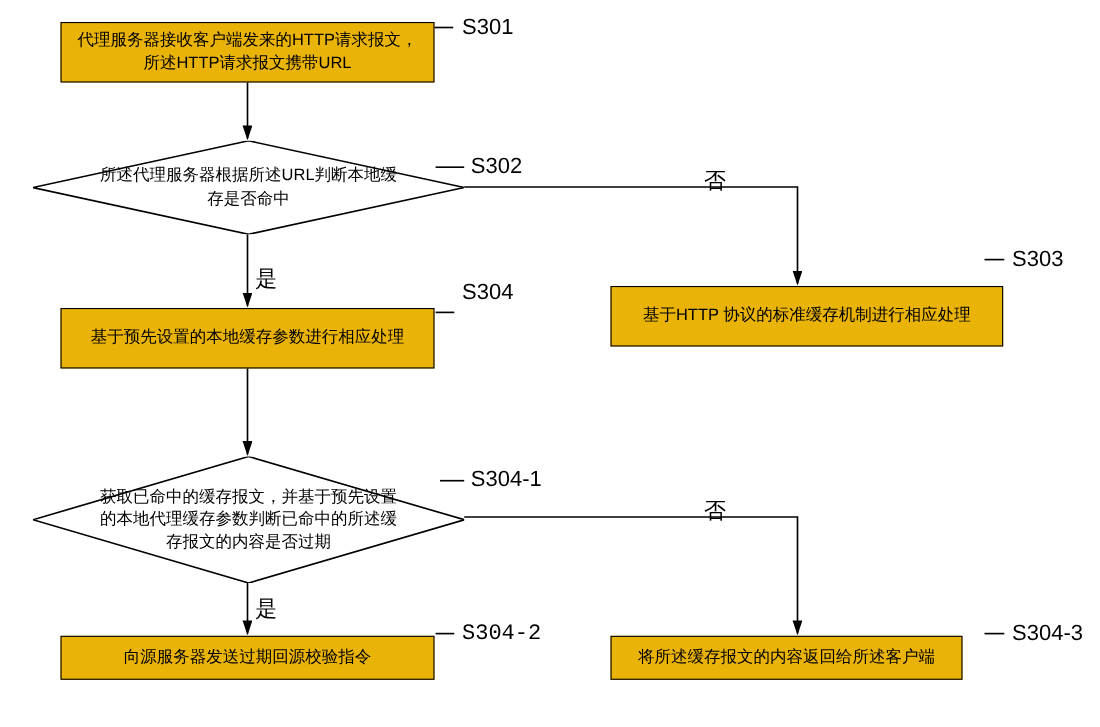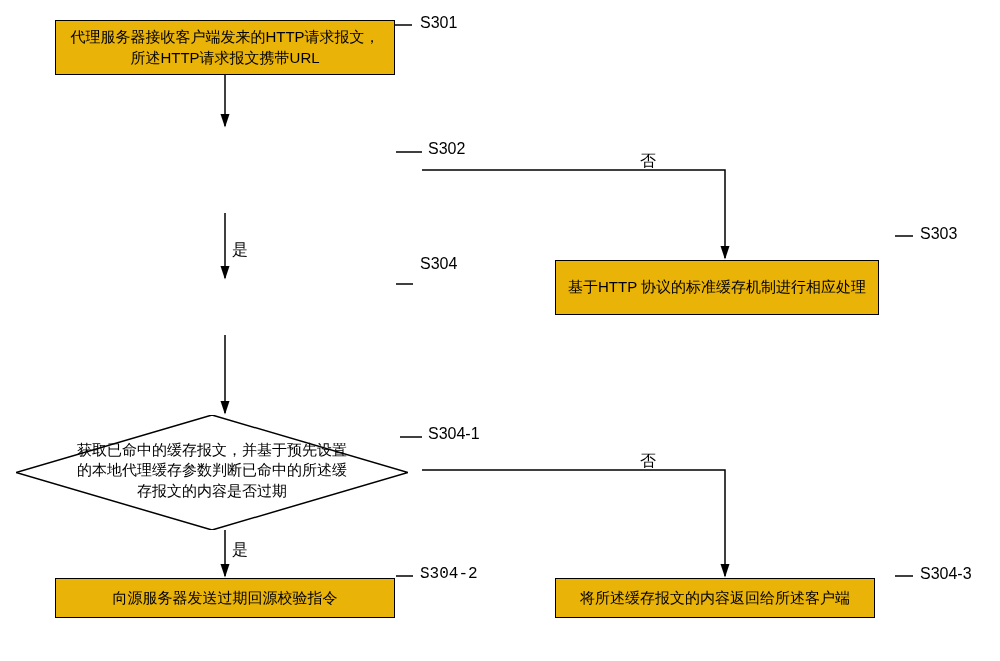--- a/index.html
+++ b/index.html
@@ -42,21 +42,21 @@
     display: flex;
     align-items: center;
     justify-content: center;
     text-align: center;
     padding: 0 60px;
     line-height: 1.35;
     box-sizing: border-box;
   }
   .label {
     position: absolute;
-    font-size: 16px;
+    font-size: 20px;
     white-space: nowrap;
   }
   svg.connector {
     position: absolute;
     top: 0;
     left: 0;
     width: 1000px;
     height: 661px;
     pointer-events: none;
   }
@@ -64,32 +64,43 @@
 </head>
 <body>
 
 <div class="canvas">
 
   <div class="box" style="left:55px; top:20px; width:340px; height:55px;">
     <span>代理服务器接收客户端发来的HTTP请求报文，所述HTTP请求报文携带URL</span>
   </div>
   <div class="label" style="left:420px; top:14px;">S301</div>
 
+  <div class="diamond-wrap" style="left:30px; top:128px; width:392px; height:85px;">
+    <svg class="diamond-shape" viewBox="0 0 392 85" preserveAspectRatio="none">
+      <polygon points="196,0 392,42.5 196,85 0,42.5" fill="#fff" stroke="#000" stroke-width="1.5"></polygon>
+    </svg>
+    <div class="diamond-text">
+      <span>所述代理服务器根据所述URL判断本地缓存是否命中</span>
+    </div>
+  </div>
   <div class="label" style="left:428px; top:140px;">S302</div>
   <div class="label" style="left:640px; top:151px;">否</div>
   <div class="label" style="left:232px; top:240px;">是</div>
 
-  <div class="box" style="left:555px; top:260px; width:324px; height:55px;justify-content:center;">
+  <div class="box" style="left:555px; top:260px; width:357px; height:55px;justify-content:center;">
     <span>基于HTTP 协议的标准缓存机制进行相应处理</span>
   </div>
   <div class="label" style="left:920px; top:225px;">S303</div>
 
+  <div class="box" style="left:55px; top:280px; width:340px; height:55px;">
+    <span>基于预先设置的本地缓存参数进行相应处理</span>
+  </div>
   <div class="label" style="left:420px; top:255px;">S304</div>
 
-  <div class="diamond-wrap" style="left:16px; top:415px; width:392px; height:115px;font-family:Liberation Mono, monospace;">
+  <div class="diamond-wrap" style="left:30px; top:415px; width:392px; height:115px;">
     <svg class="diamond-shape" viewBox="0 0 392 115" preserveAspectRatio="none">
       <polygon points="196,0 392,57.5 196,115 0,57.5" fill="#fff" stroke="#000" stroke-width="1.5"></polygon>
     </svg>
     <div class="diamond-text" style="padding:0 55px;">
       <span>获取已命中的缓存报文，并基于预先设置的本地代理缓存参数判断已命中的所述缓存报文的内容是否过期</span>
     </div>
   </div>
   <div class="label" style="left:428px; top:425px;">S304-1</div>
   <div class="label" style="left:640px; top:451px;">否</div>
   <div class="label" style="left:232px; top:540px;">是</div>

